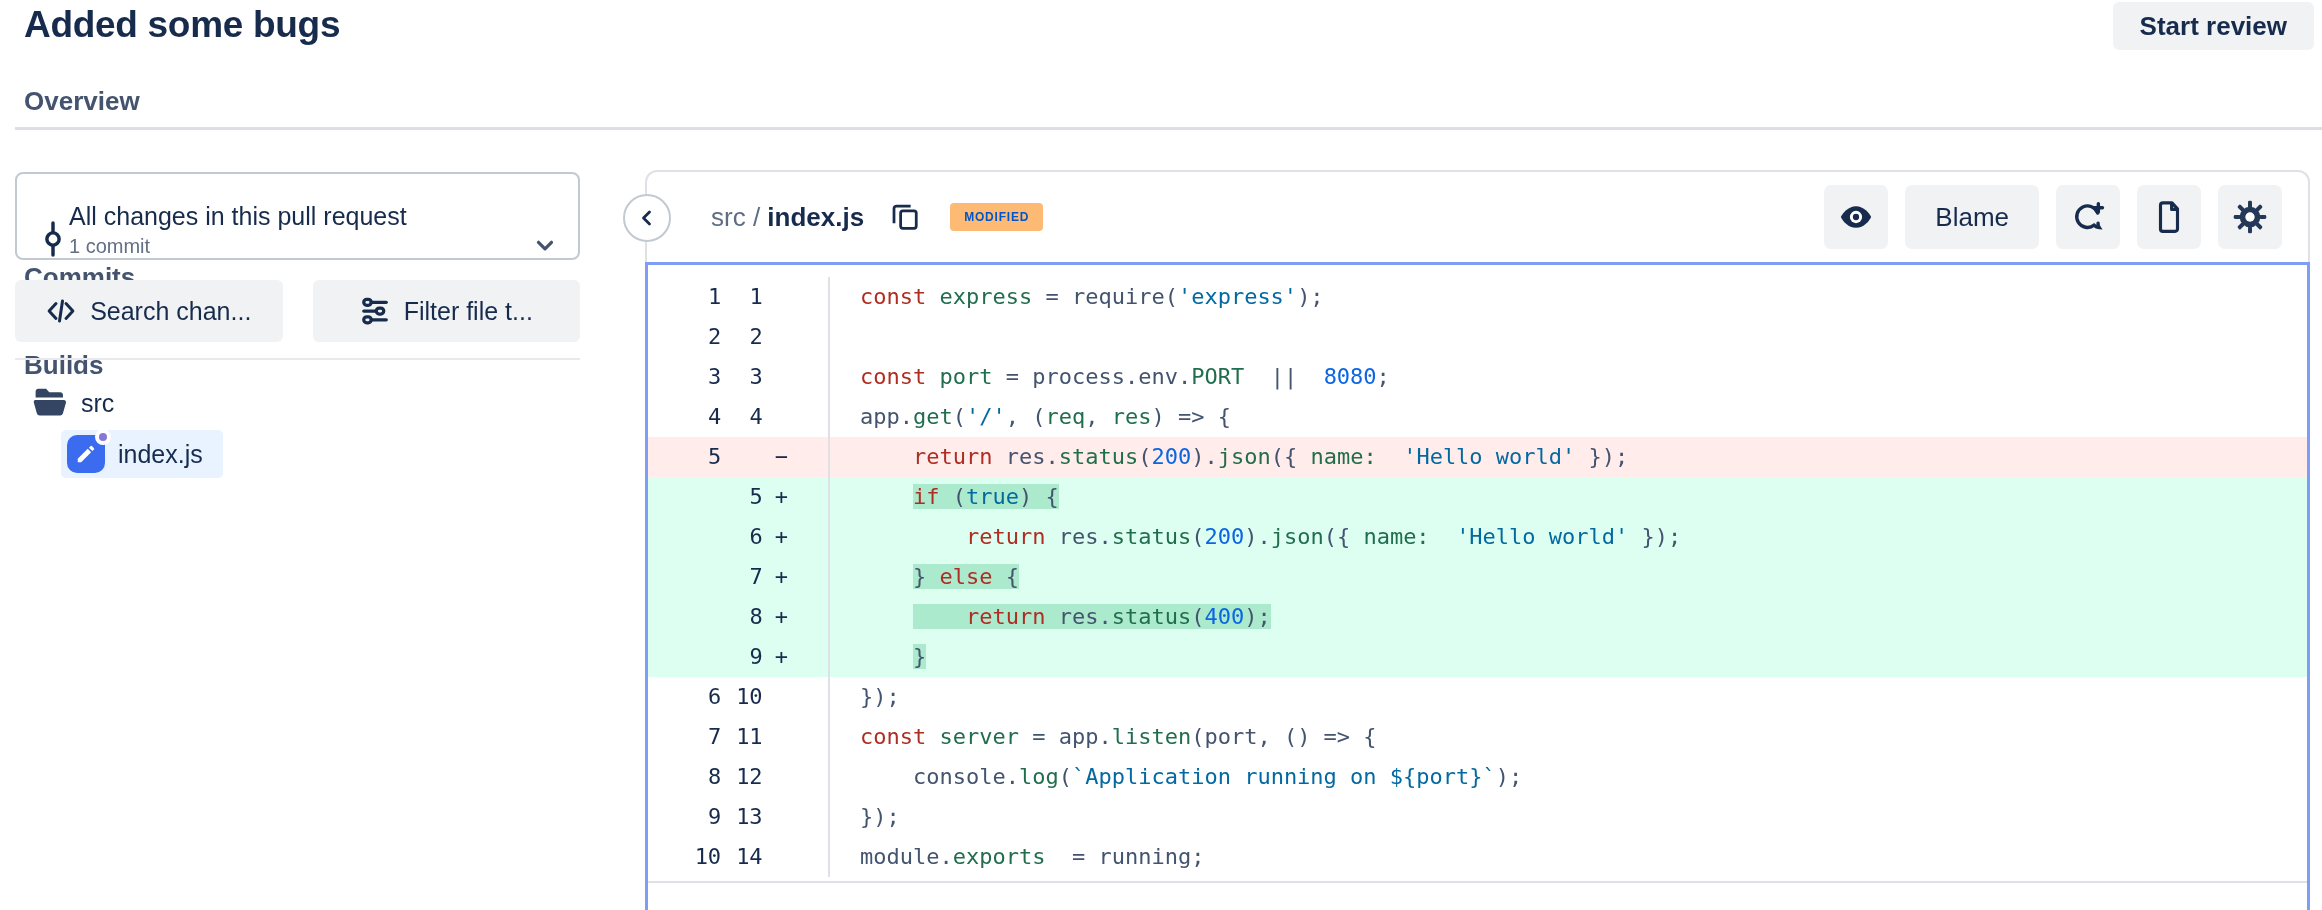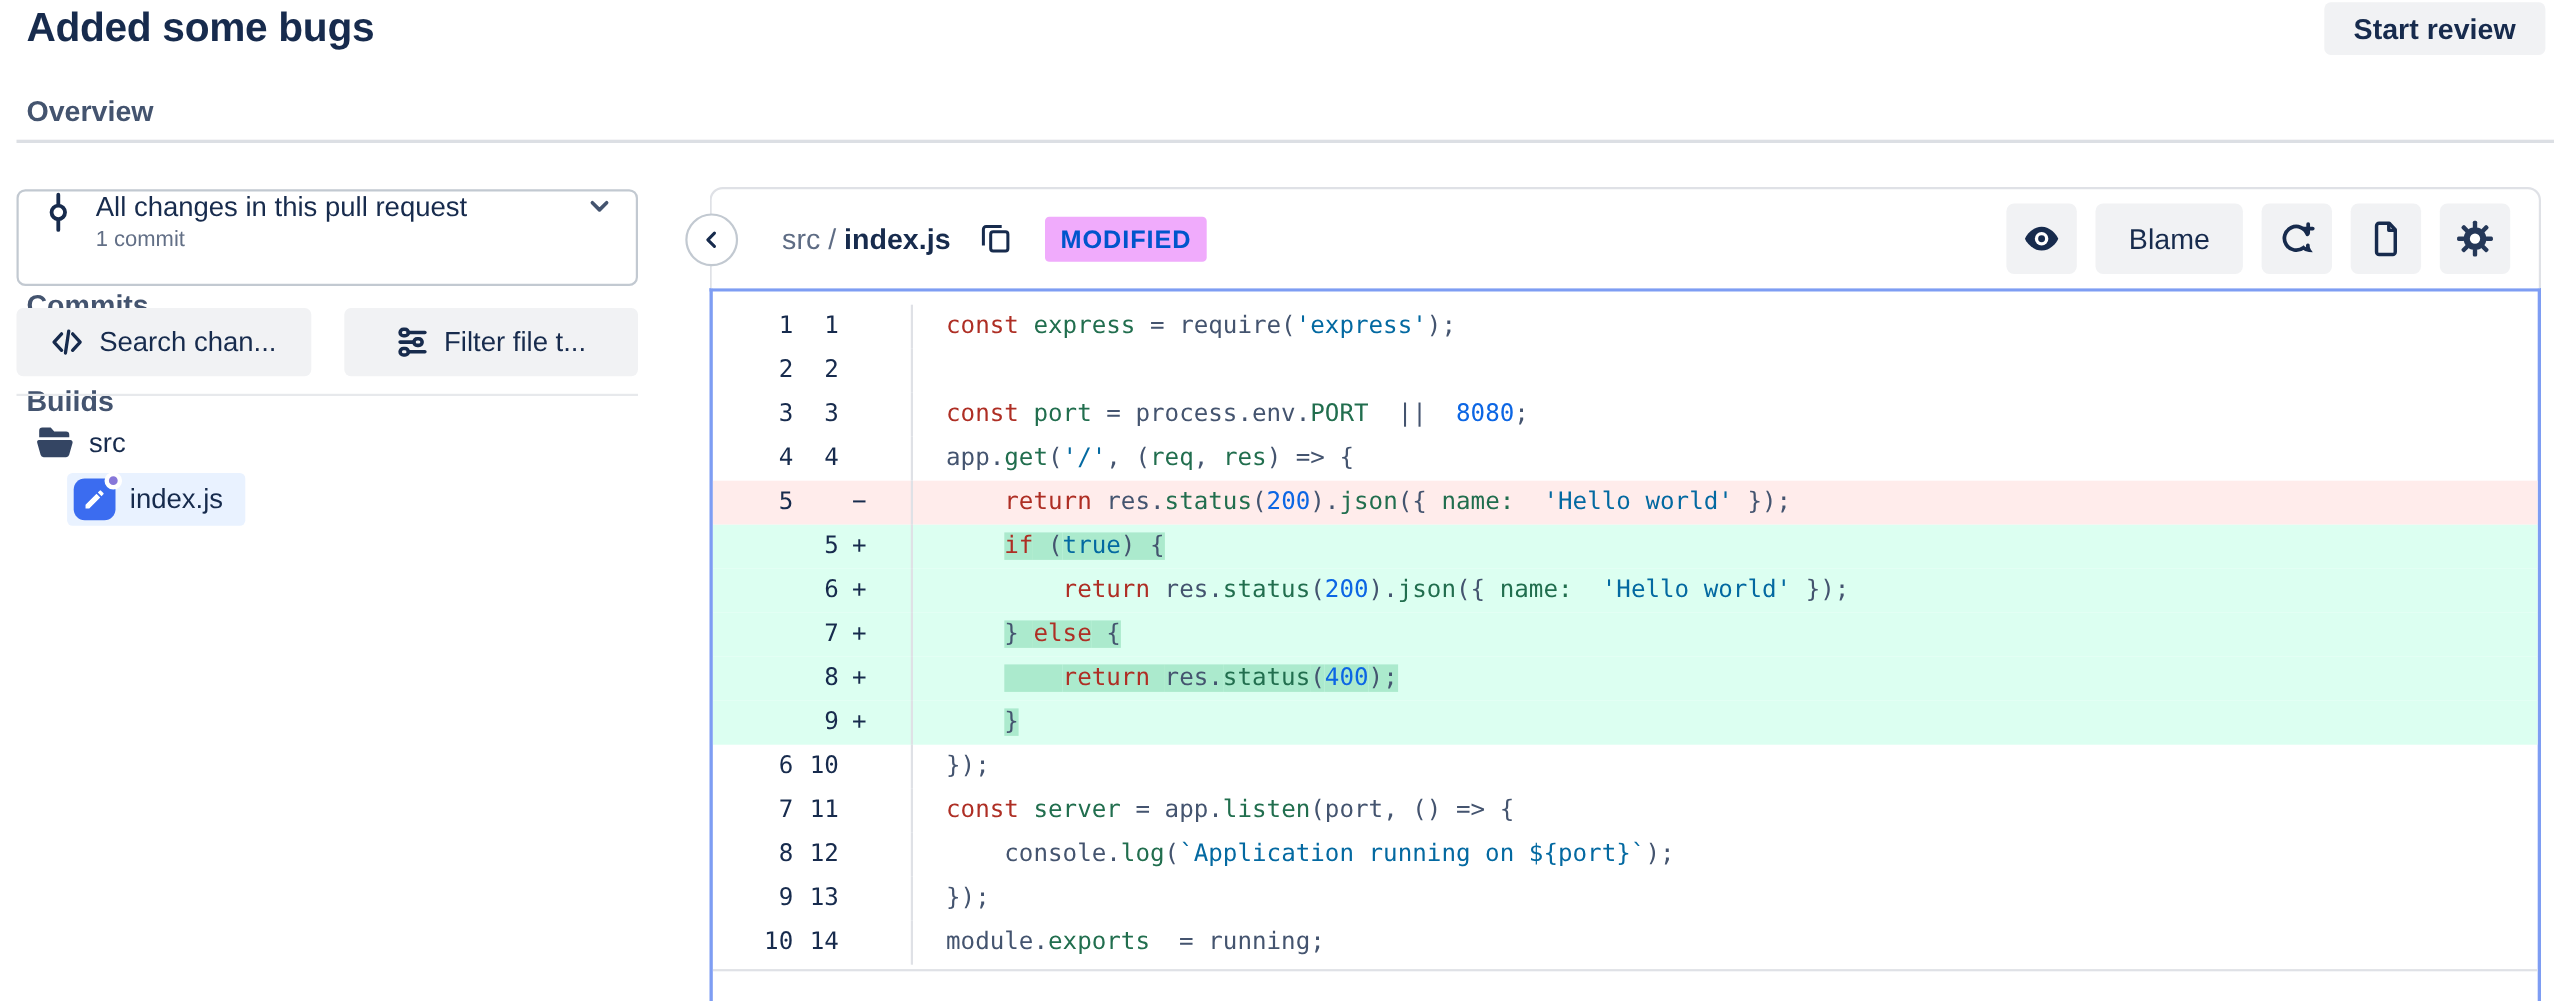--- a/index.html
+++ b/index.html
@@ -14,21 +14,21 @@
   .start-review { position:absolute; top:2px; right:8px; height:48px; padding:0 27px;
     background:#F1F2F4; border:none; border-radius:6px; font-family:inherit;
     font-size:26px; font-weight:600; color:#172B4D; cursor:pointer; }
   .tabbar { position:absolute; left:24px; top:86px; display:flex; gap:40px; font-size:26px; font-weight:600; color:#44546F;flex-direction:column; }
   .tab { padding-bottom:12px; cursor:pointer; border-bottom:5px solid transparent; }
   .tab.active { color:#0C66E4; border-bottom-color:#0C66E4; }
   .tab-divider { position:absolute; left:15px; right:0; top:127px; height:3px; background:#DCDFE4; }
 
   
   .sidebar { position:absolute; left:15px; top:172px; width:565px; }
-  .scope-card { display:flex; align-items:flex-start; gap:18px; height:88px; padding:0 20px;
+  .scope-card { display:flex; align-items:flex-end; height:88px; padding:0 20px;
     border:2px solid #C2C9D1; border-radius:8px; background:#fff; cursor:pointer; }
   .scope-text { display:flex; flex-direction:column; }
   .scope-title { font-size:25px; font-weight:500; color:#172B4D; }
   .scope-sub { font-size:20px; color:#626F86; margin-top:4px; }
   .scope-chevron { margin-left:auto; display:flex; }
   .side-btn-row { display:flex; gap:30px; margin-top:20px; }
   .side-btn { flex:1; height:62px; display:flex; align-items:center; justify-content:center; gap:14px;
     background:#F1F2F4; border:none; border-radius:6px; font-family:inherit;
     font-size:25px; font-weight:500; color:#172B4D; cursor:pointer; white-space:nowrap; }
   .side-divider { margin-top:16px; height:2px; background:#E7E9EC; }
@@ -45,21 +45,21 @@
   
   .diff-panel { position:absolute; left:645px; top:170px; width:1665px; height:740px; }
   .diff-header { position:relative; height:92px; border:2px solid #DFE1E6; border-bottom:none;
     border-radius:12px 12px 0 0; display:flex; align-items:center; padding:0 26px 0 64px; background:#fff; }
   .back-btn { position:absolute; left:-24px; top:22px; width:48px; height:48px; border-radius:50%;
     background:#fff; border:2px solid #C2C9D1; display:flex; align-items:center; justify-content:center; cursor:pointer; }
   .crumb { font-size:26px; white-space:pre; }
   .crumb .dim { color:#5E6C84; }
   .crumb .strong { color:#172B4D; font-weight:700; }
   .copy-btn { margin-left:26px; background:none; border:none; cursor:pointer; display:flex; }
-  .lozenge { margin-left:30px; background:#f0abfc; color:#0055CC; font-size:23px; font-weight:700;
+  .lozenge { margin-left:30px; background:#fdba74; color:#0055CC; font-size:12px; font-weight:700;
     letter-spacing:0.8px; padding:7px 14px; border-radius:4px; }
   .hdr-toolbar { margin-left:auto; display:flex; gap:17px; align-items:center; }
   .tool-btn { height:64px; min-width:64px; display:flex; align-items:center; justify-content:center;
     background:#F1F2F4; border:none; border-radius:7px; cursor:pointer; font-family:inherit;
     font-size:26px; font-weight:500; color:#172B4D; }
   .tool-btn.text { padding:0 30px; }
 
   .code-block { height:648px; border:3px solid #7E9DF3; border-bottom:none; background:#fff;
     padding-top:12px; font-family:"DejaVu Sans Mono","Liberation Mono",monospace; font-size:22px; overflow:hidden; }
   .crow { display:flex; height:40px; line-height:40px; white-space:pre; }

